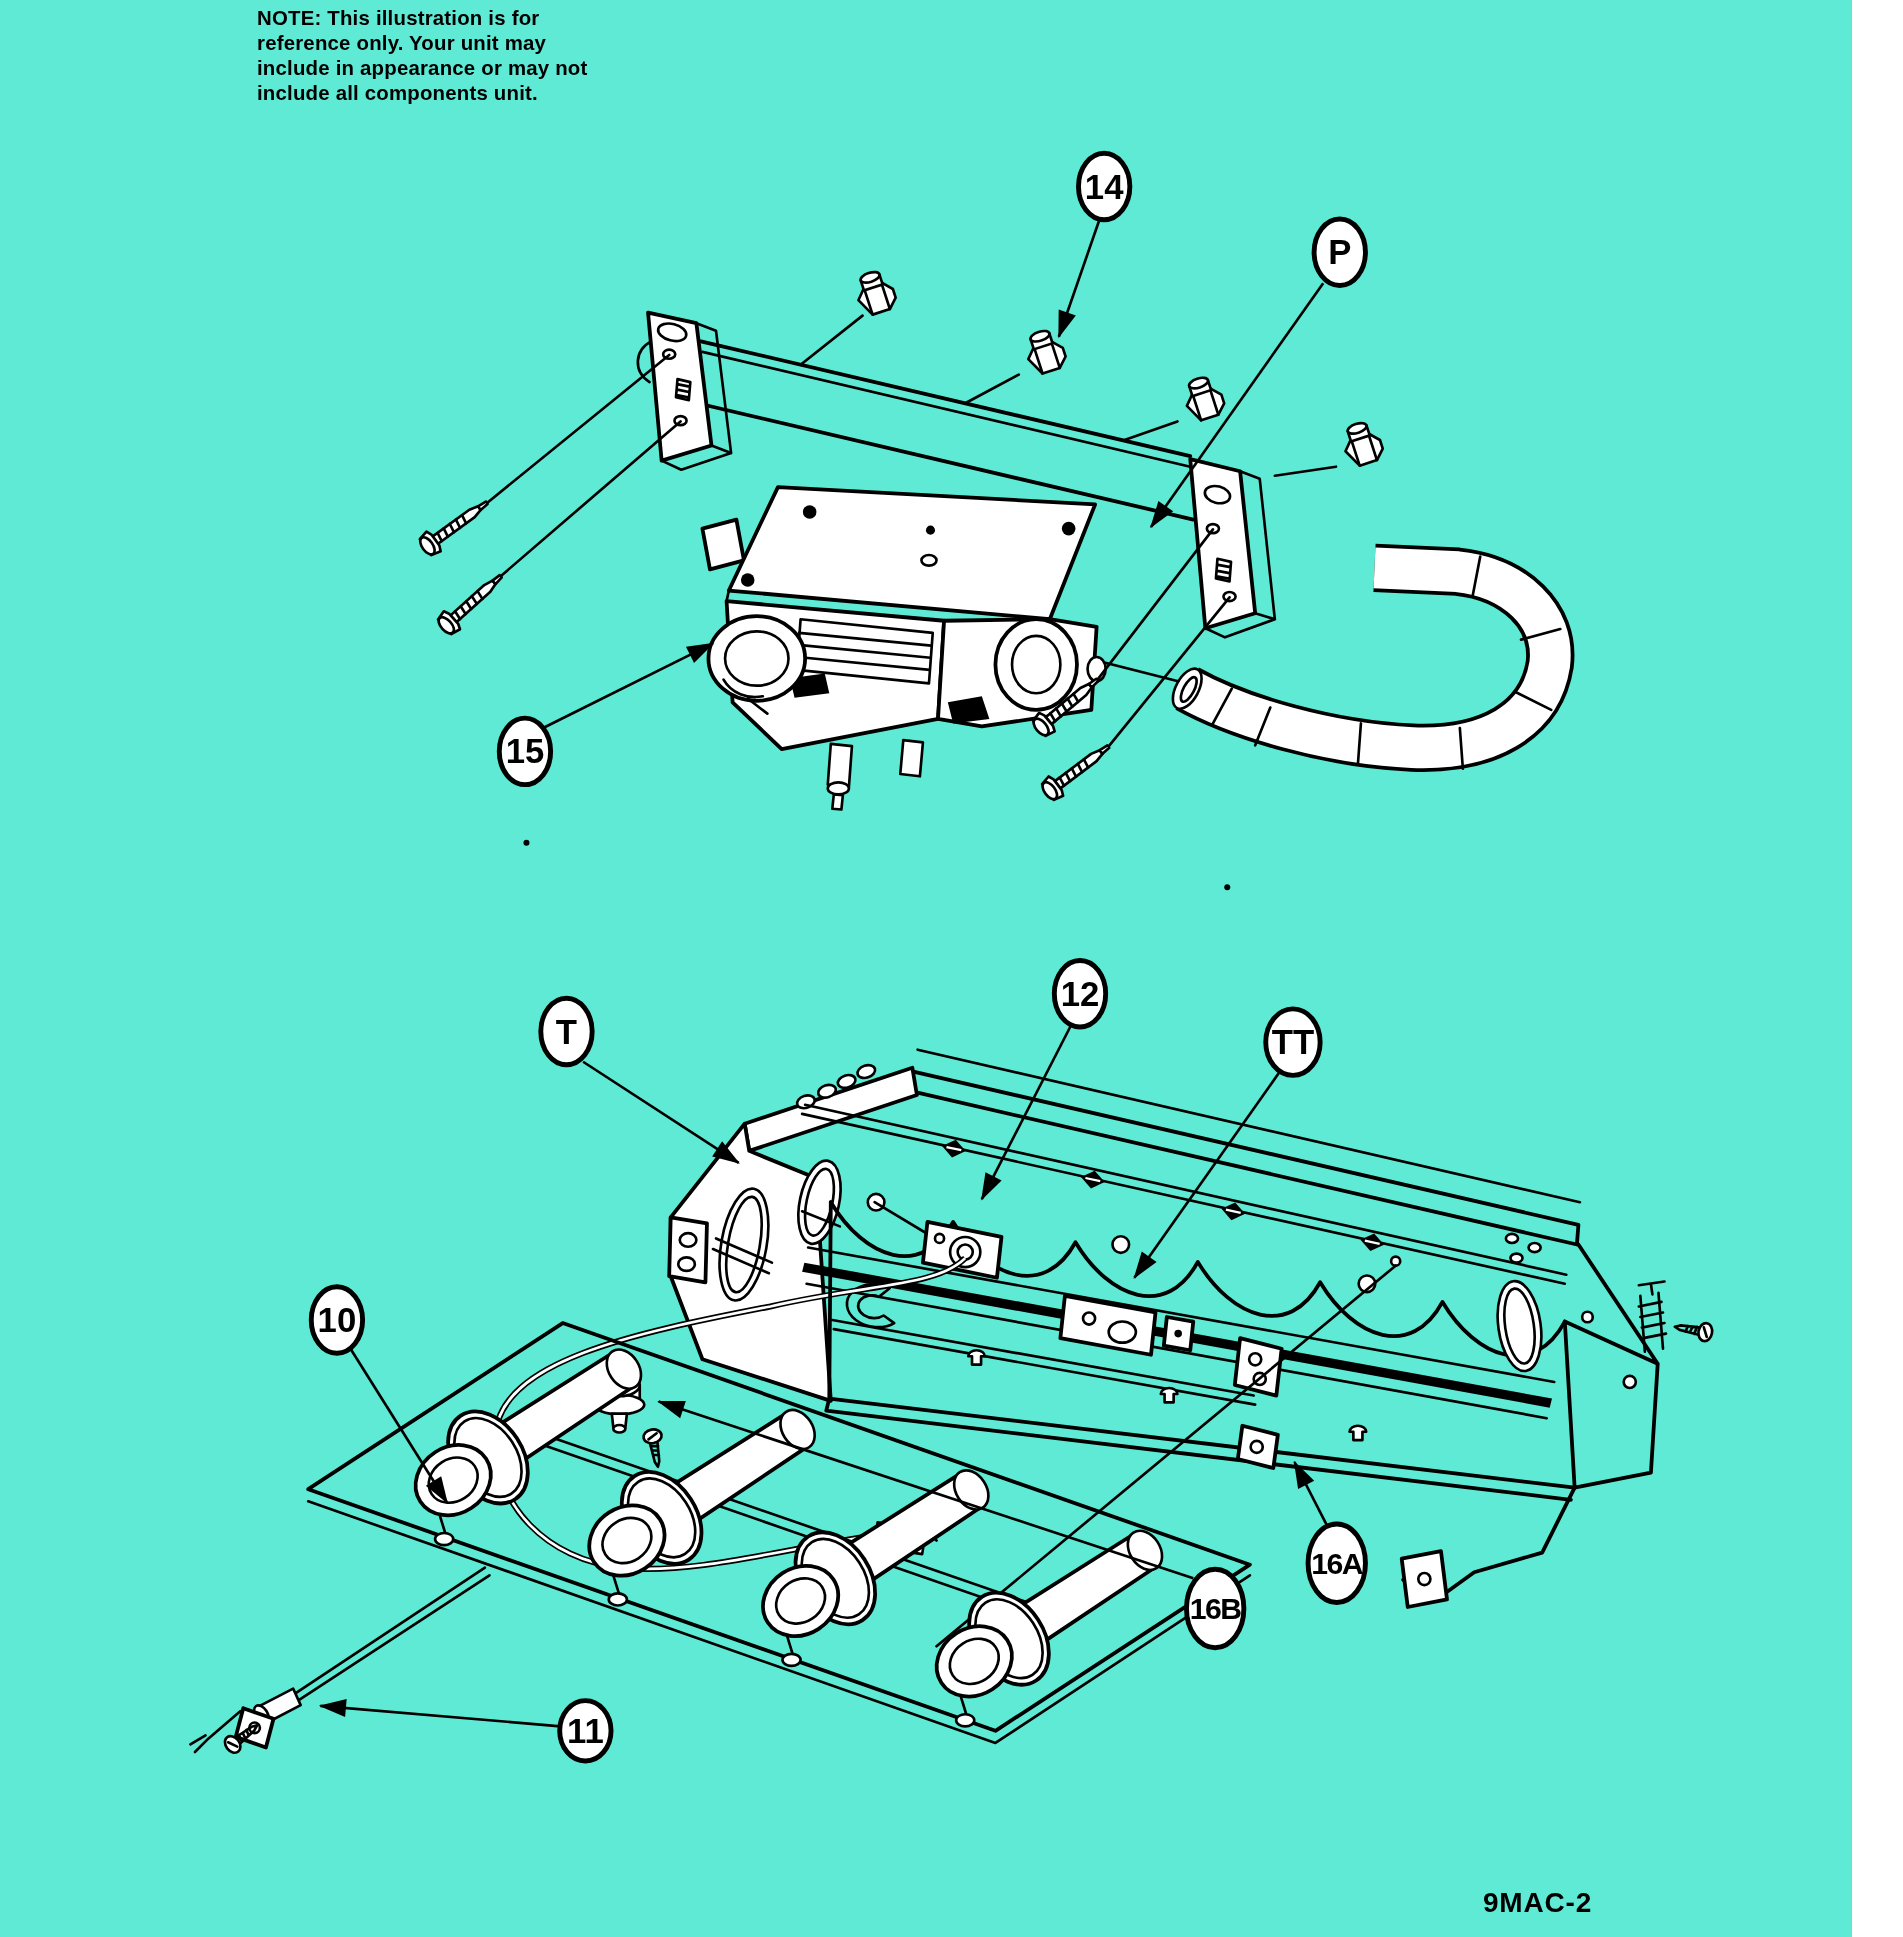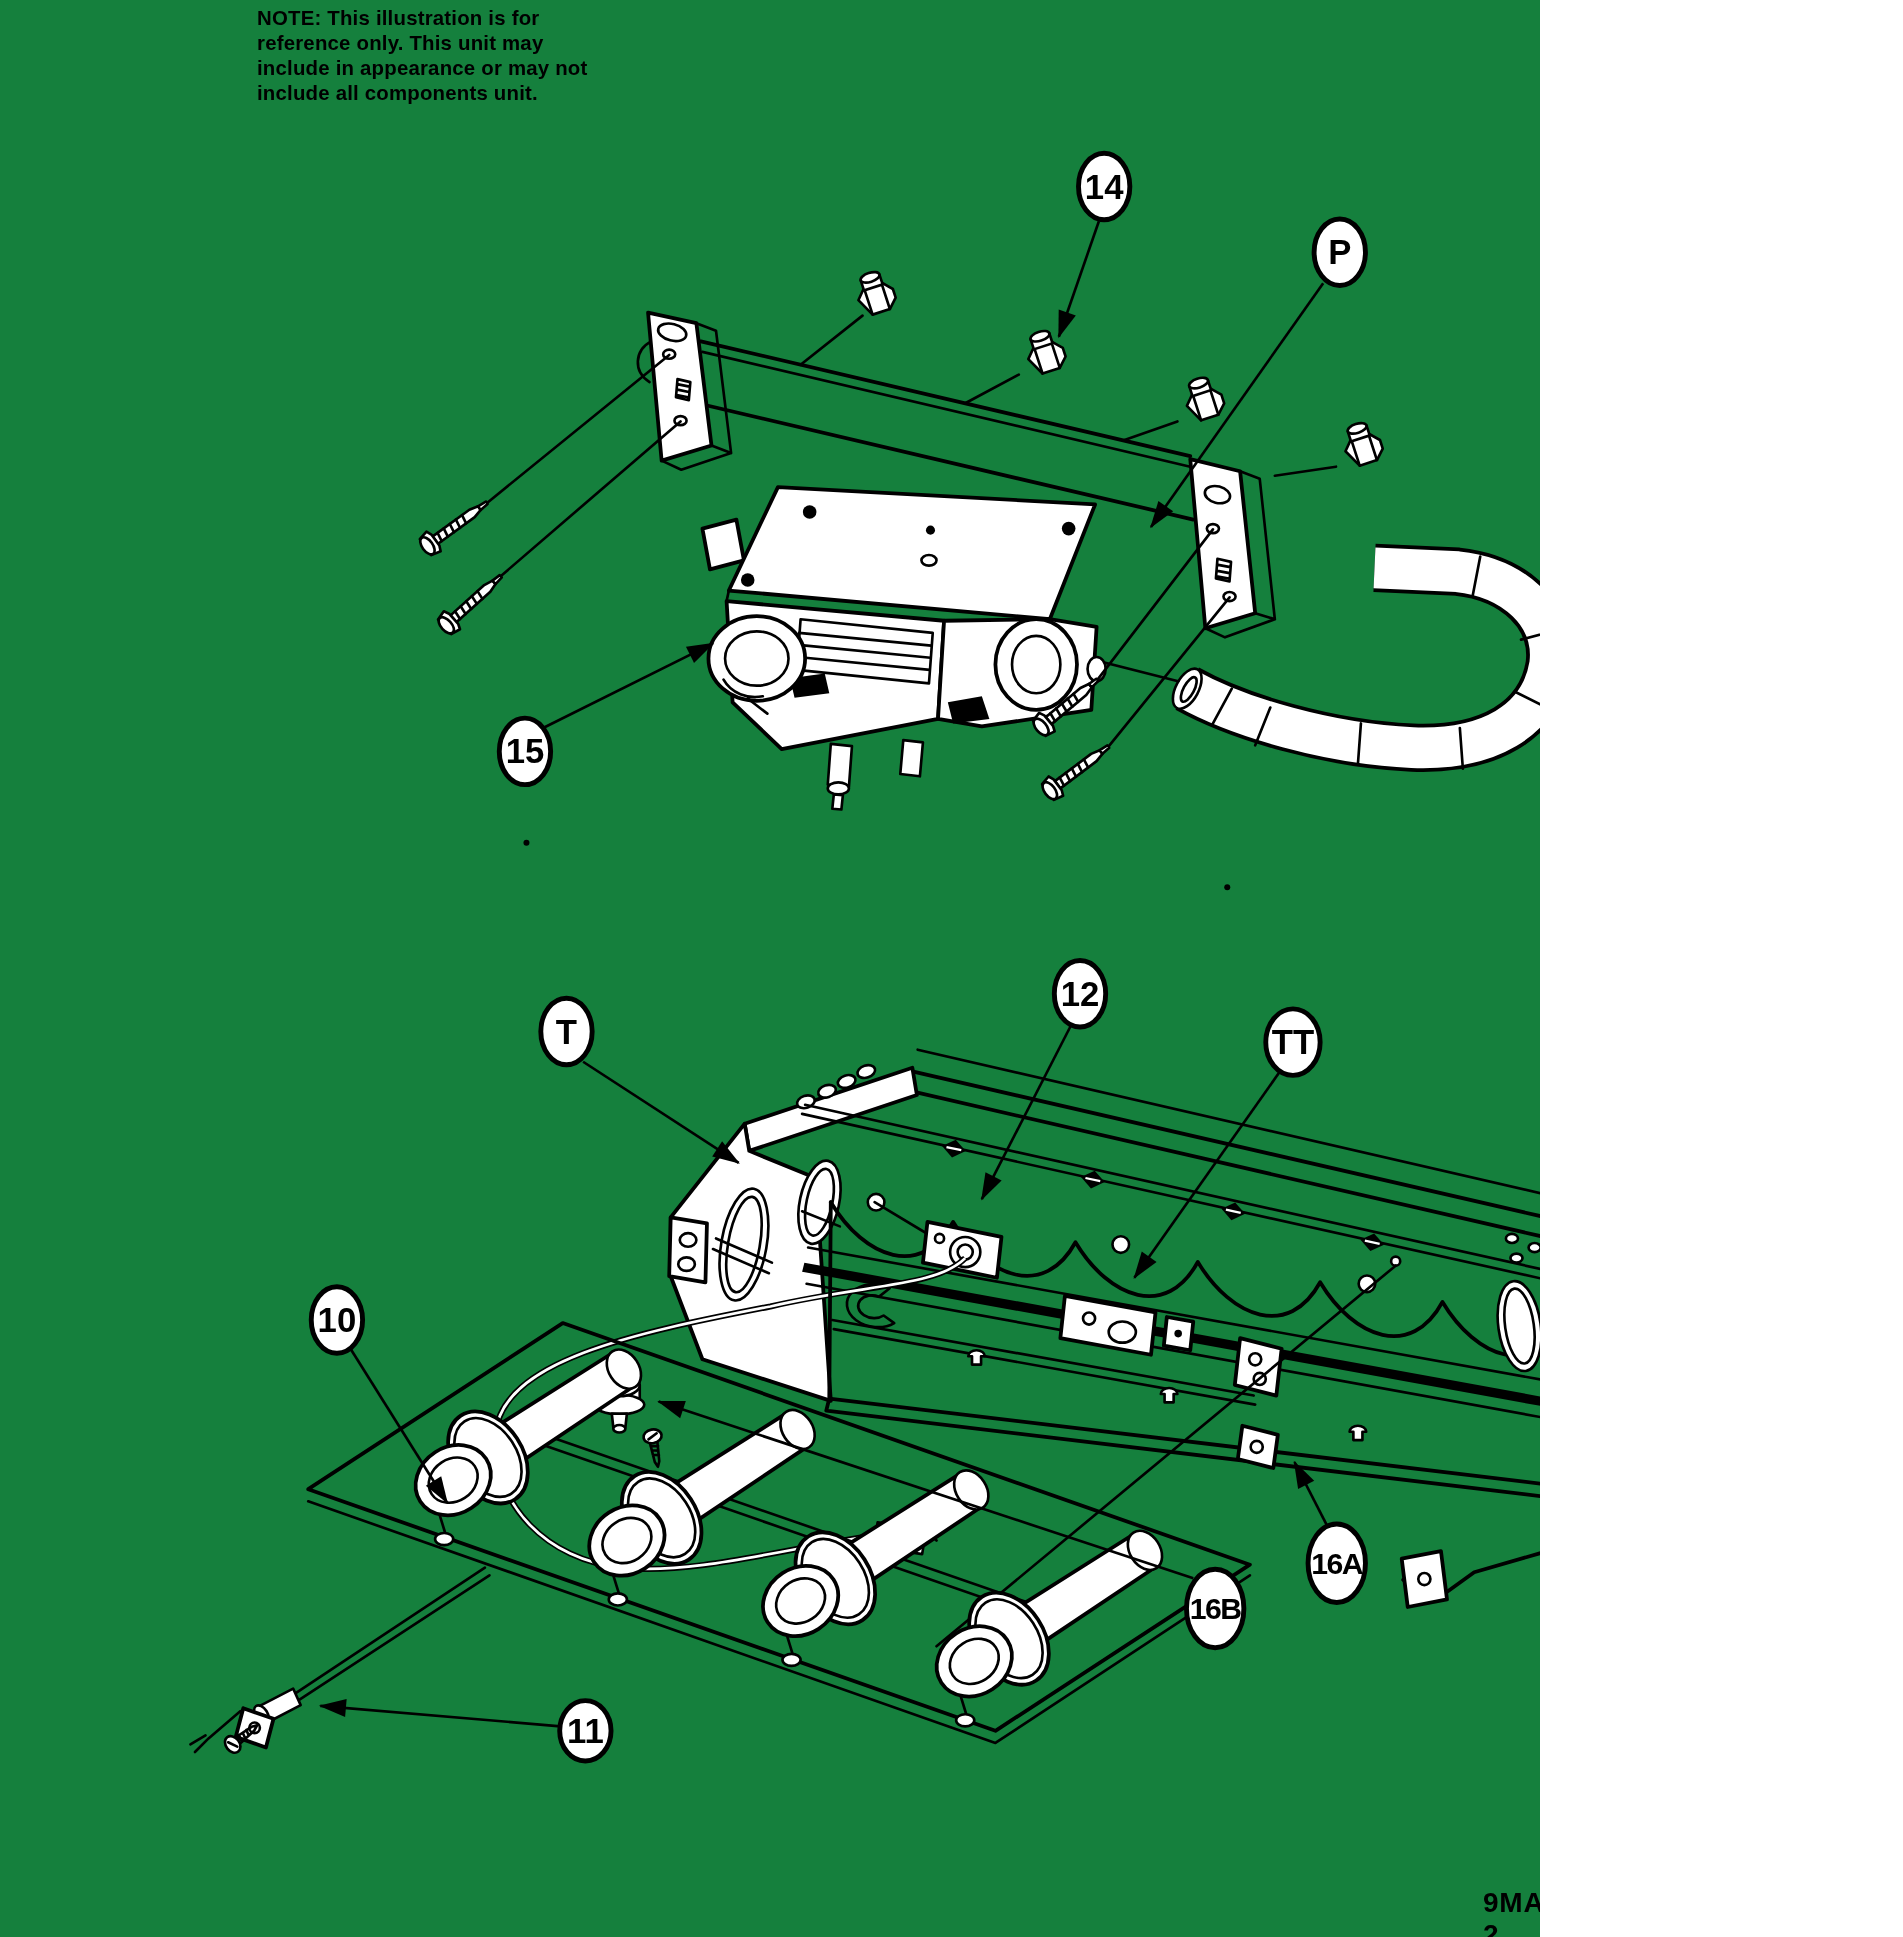--- a/index.html
+++ b/index.html
@@ -1,17 +1,17 @@
 <!DOCTYPE html>
 <html style="font-size:12px"><head>
 <meta charset="utf-8">
 <style>
   html,body { margin:0; padding:0; background:#fff; }
   .page {
-    position:relative; width:1540px; height:1937px; background:#15803d;
+    position:relative; width:1852px; height:1937px; background:#5eead4;
     font-family:"Liberation Sans", sans-serif; color:#000; overflow:hidden;
   }
   .note {
     position:absolute; left:257px; top:6px; width:355px;
     font-size:20.4px; font-weight:bold; line-height:1.22; letter-spacing:0.2px;
   }
   .page-code {
     position:absolute; left:1483px; top:1887px;
     font-size:28px; font-weight:bold; letter-spacing:0.8px;
   }
@@ -27,21 +27,21 @@
   .callout-text.small { font-size:40px; letter-spacing:-2px; }
   .leader { fill:none; stroke:#000; stroke-width:3.5; }
 </style>
 </head>
 <body>
 
 <div class="page">
 
   <div class="note">
     <div>NOTE: This illustration is for</div>
-    <div>reference only. This unit may</div>
+    <div>reference only. Your unit may</div>
     <div>include in appearance or may not</div>
     <div>include all components unit.</div>
   </div>
 
   <svg class="diagram" viewBox="0 0 2521 2565">
     <defs>
       <marker id="ah" markerUnits="userSpaceOnUse" markerWidth="44" markerHeight="30" refX="36" refY="14" orient="auto">
         <path d="M2,2 L38,14 L2,26 Z" fill="#000"></path>
       </marker>
       <g id="hexfit">

